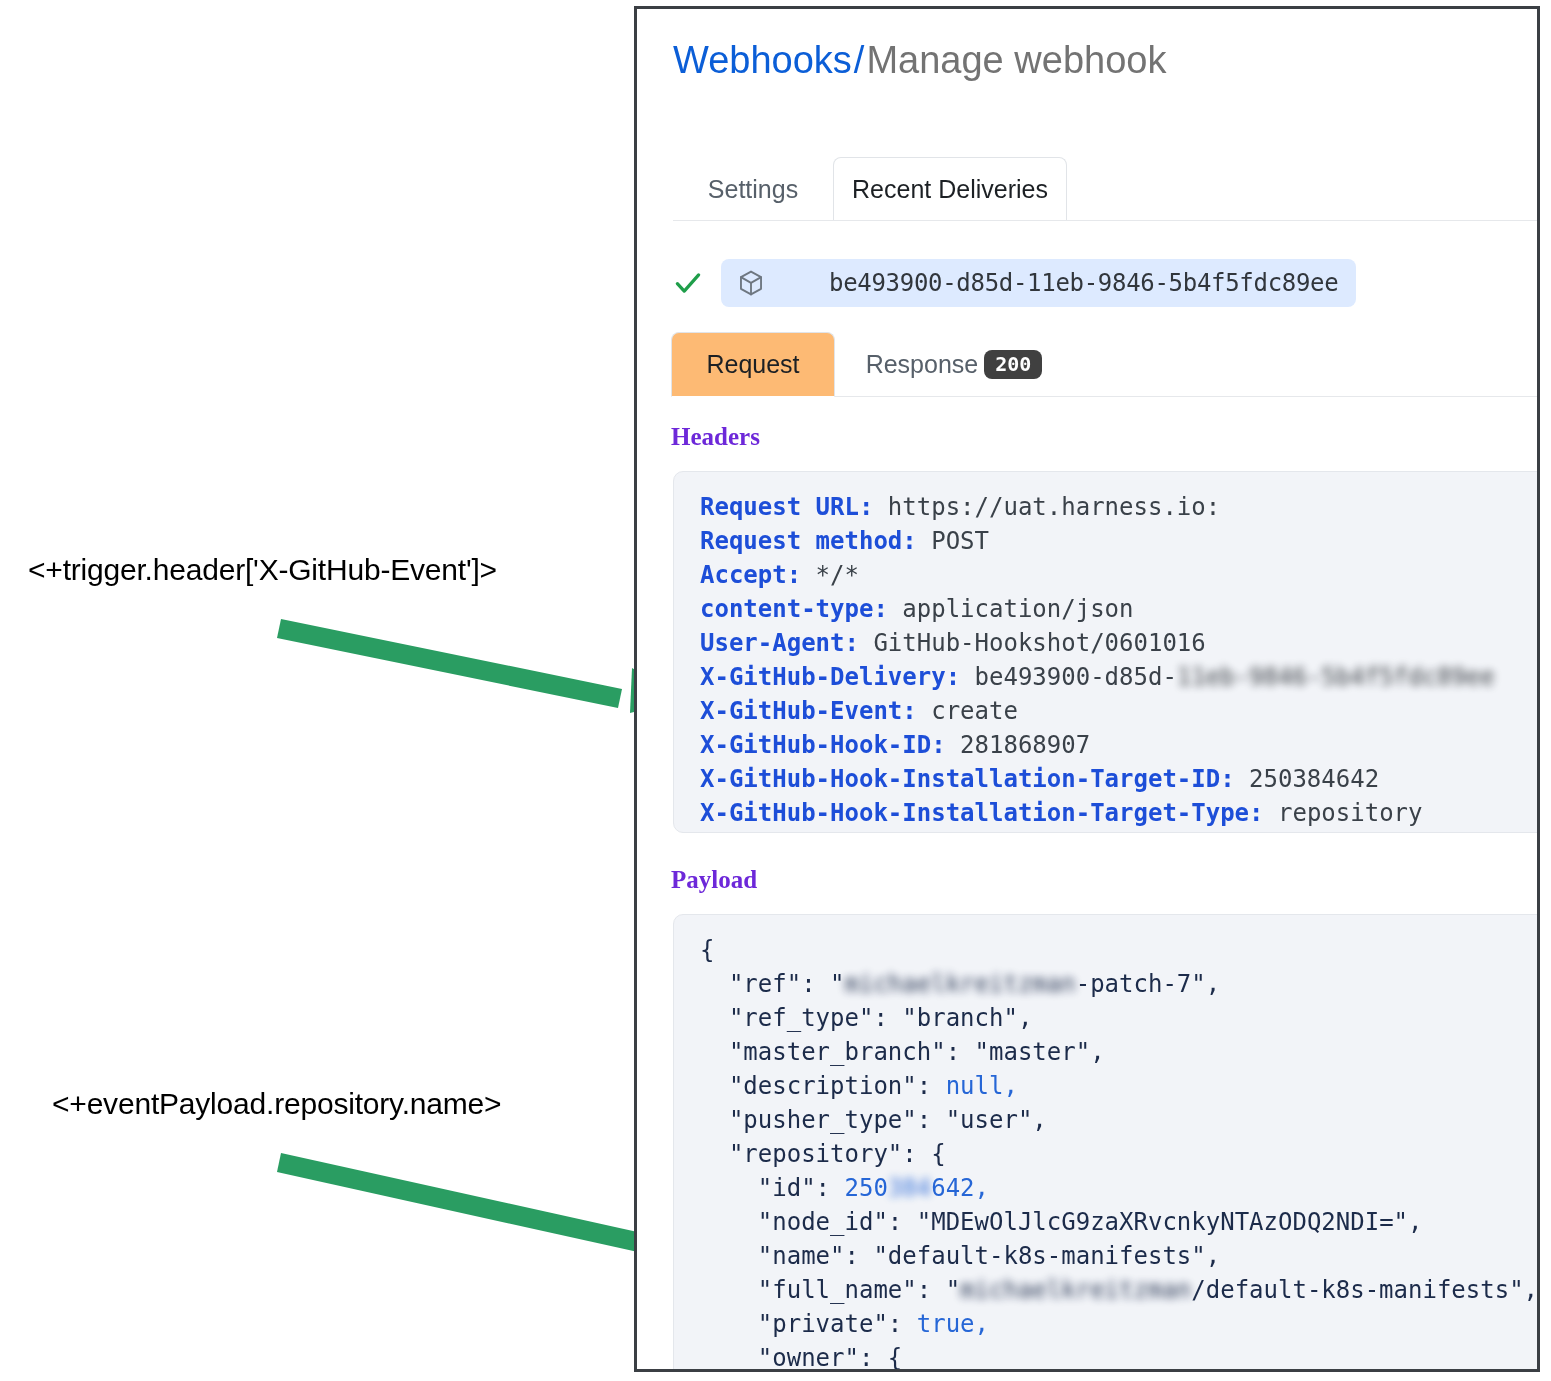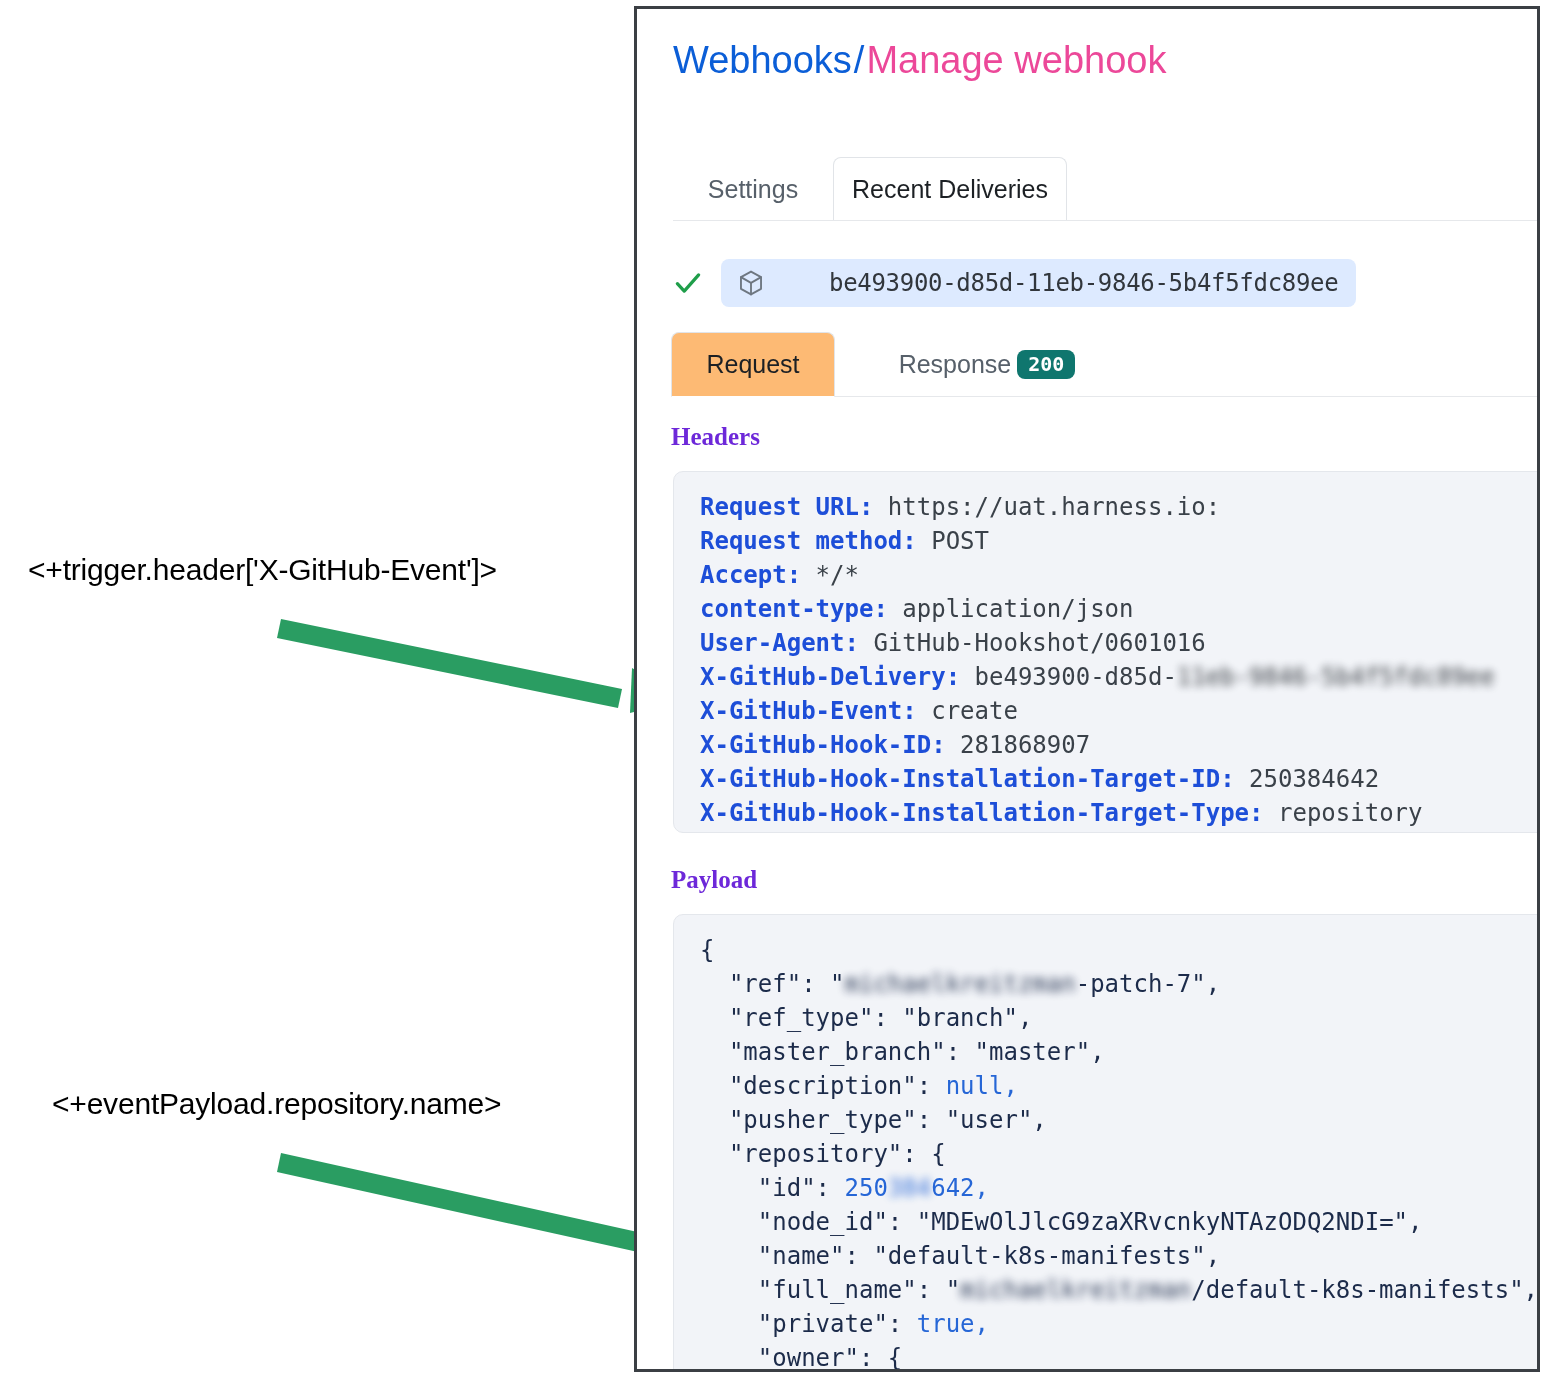--- a/index.html
+++ b/index.html
@@ -62,21 +62,21 @@
     white-space: nowrap;
   }
   #page-title .crumb-link {
     color: #0b5ed7;
   }
   #page-title .crumb-sep {
     color: #0b5ed7;
     margin: 0 2px;
   }
   #page-title .crumb-current {
-    color: #ec4899;
+    color: #737373;
   }
 
   
   #outer-tabbar {
     position: absolute;
     left: 36px;
     top: 108px;
     width: 1000px;
     height: 104px;
   }
@@ -187,25 +187,25 @@
     left: 0;
     width: 164px;
     color: #1c2024;
     background: #fdba74;
     border: 1px solid #e1e4e8;
     border-bottom: 1px solid #ffffff;
     border-top-left-radius: 8px;
     border-top-right-radius: 8px;
   }
   .rtab.inactive {
-    left: 181px;
+    left: 148px;
     width: 270px;
   }
   #status-badge {
-    background: #0f766e;
+    background: #404040;
     color: #ffffff;
     font-family: "DejaVu Sans Mono", monospace;
     font-size: 20px;
     font-weight: bold;
     border-radius: 8px;
     padding: 4px 11px 5px;
     margin-left: 6px;
     line-height: 1;
   }
 

